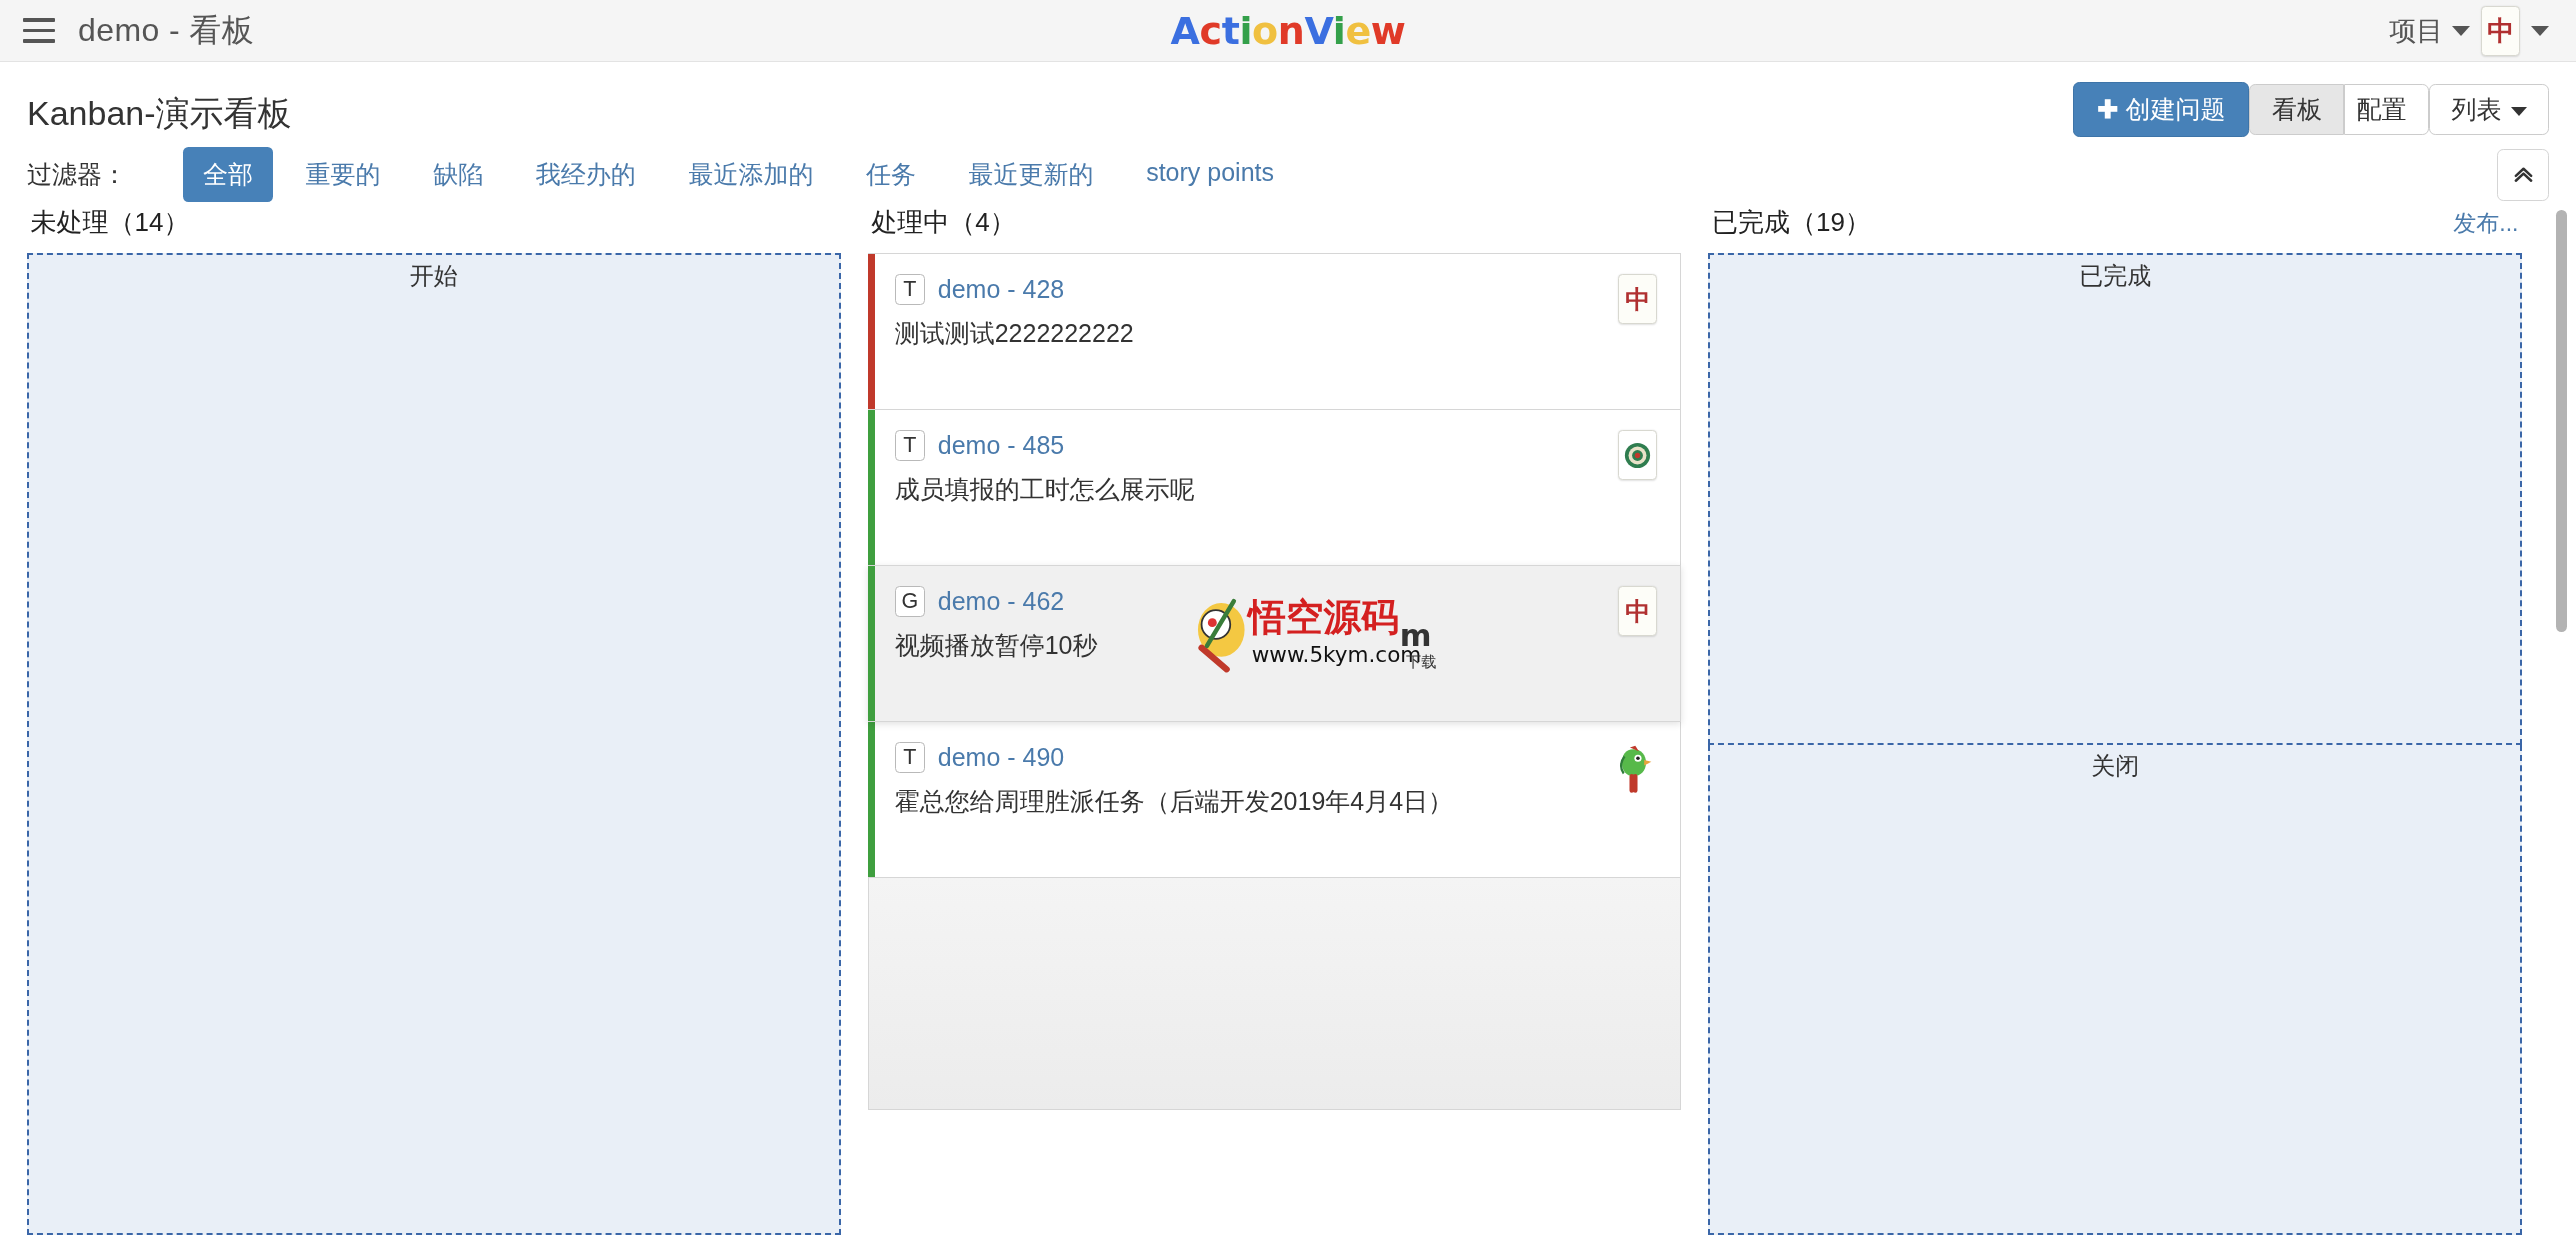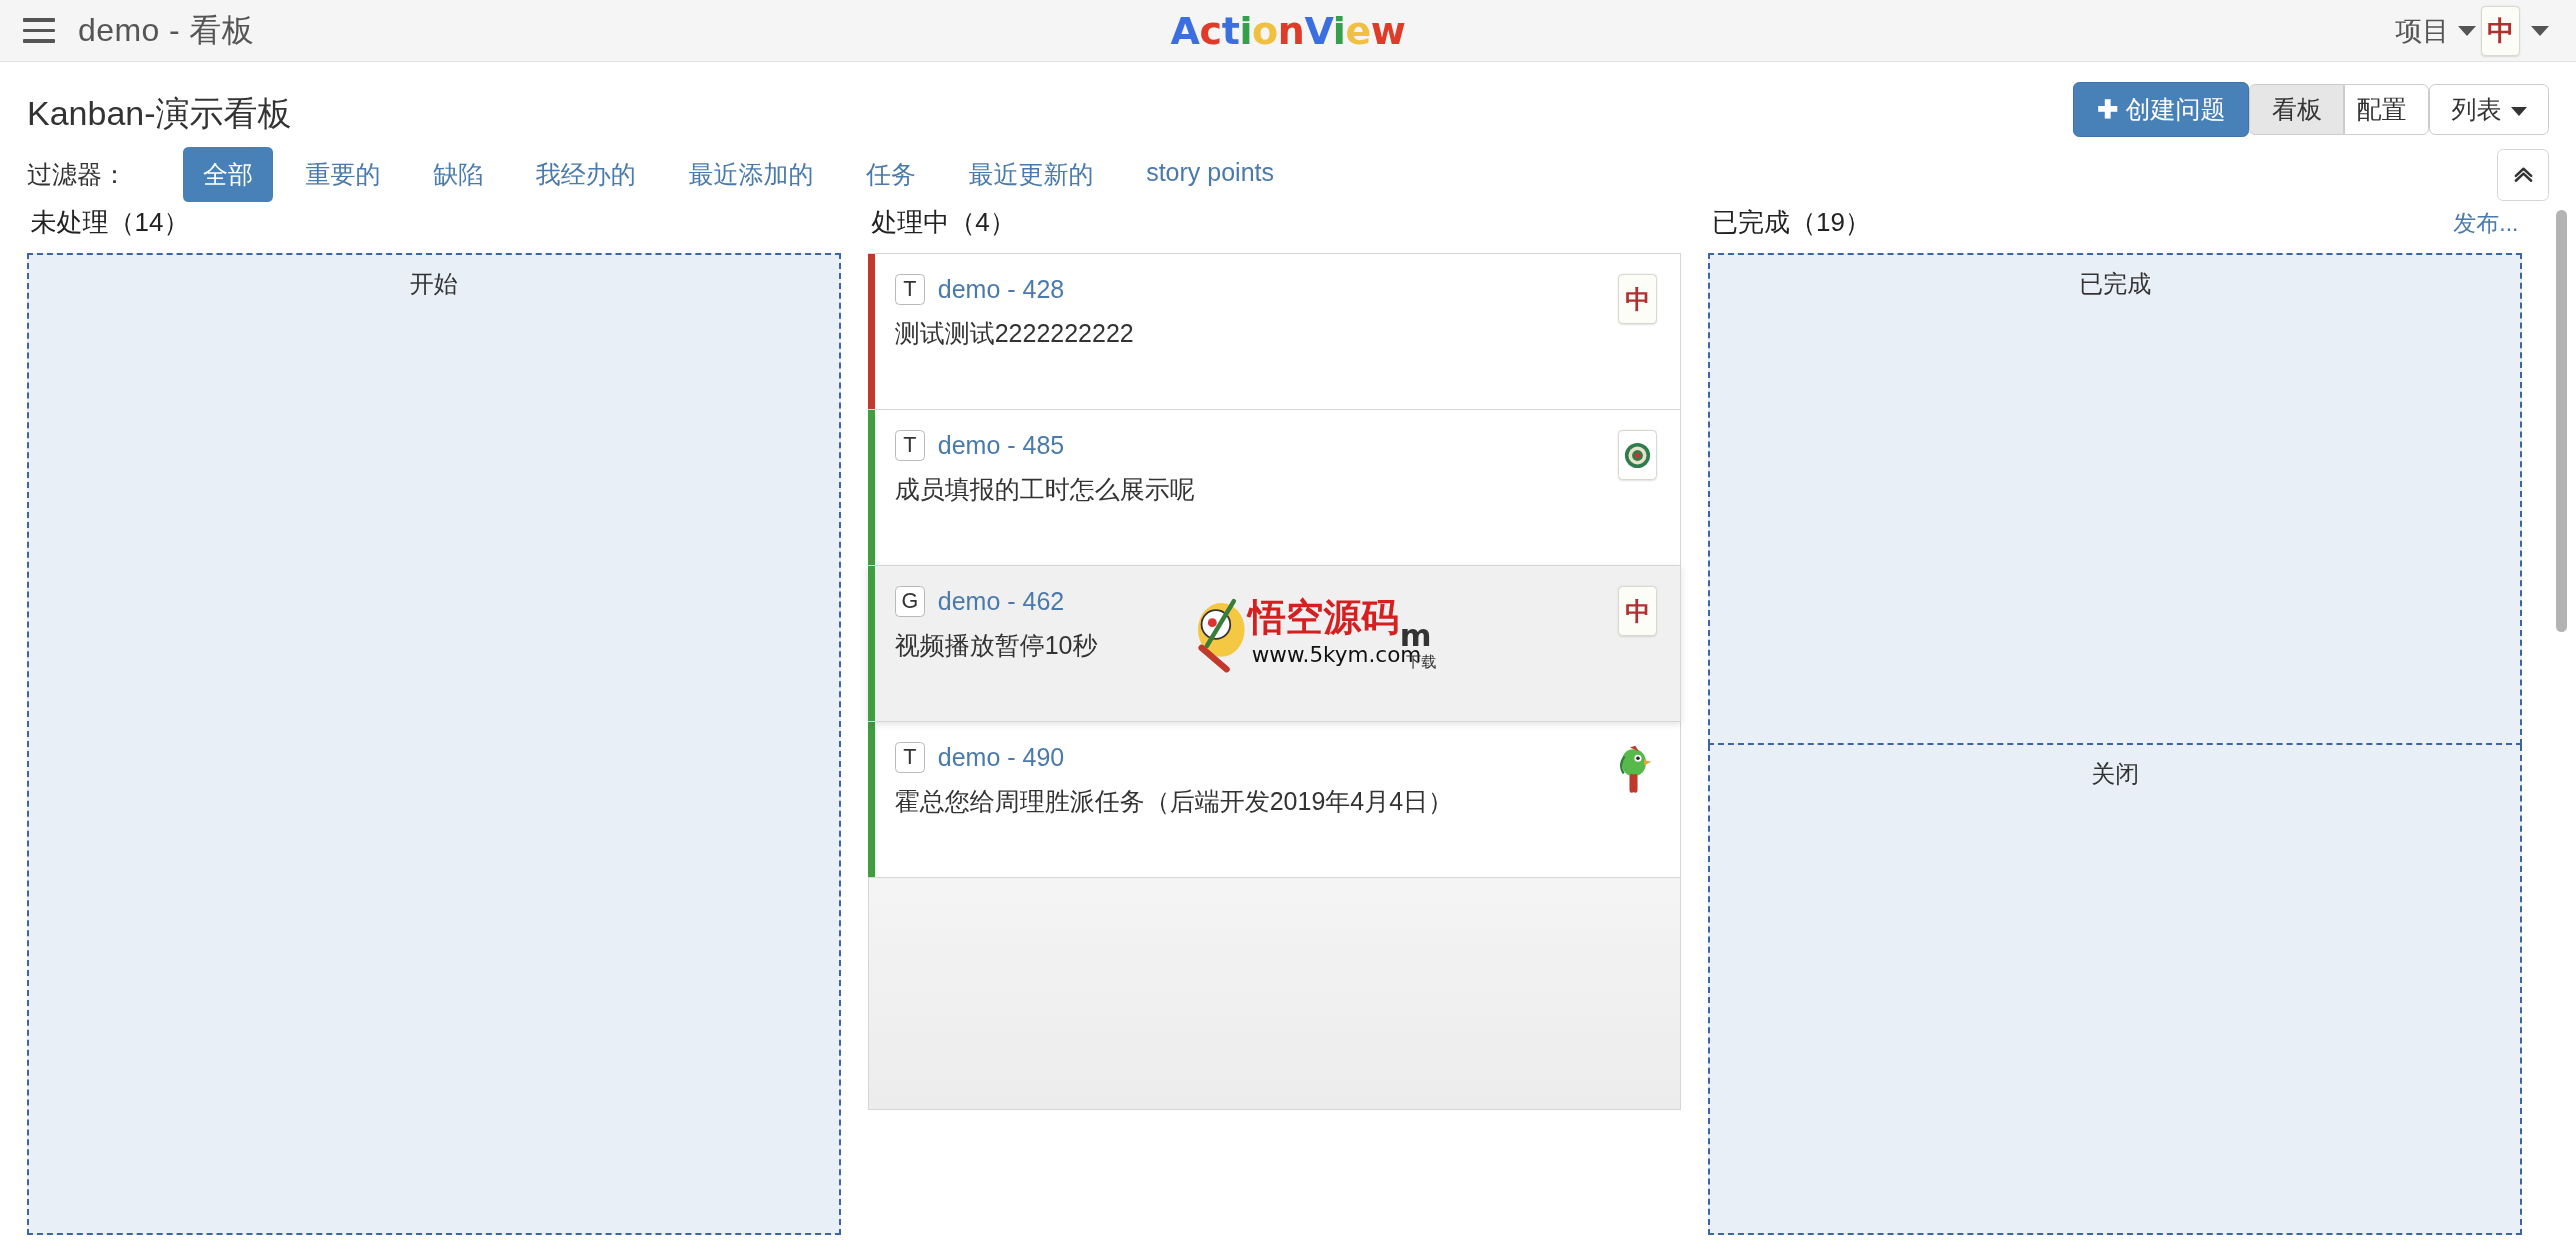--- a/index.html
+++ b/index.html
@@ -26,21 +26,21 @@
   .brand-title { font-size: 32px; color: #555; letter-spacing: 0.4px; }
 
   .logo {
     position: absolute; left: 50%; top: 50%; transform: translate(-50%, -50%);
     font-size: 38px; font-weight: bold; letter-spacing: -0.4px;
     font-family: "DejaVu Sans", sans-serif;
     white-space: nowrap;
   }
 
   .nav-right { margin-left: auto; display: flex; align-items: center;
-               padding-right: 27px; gap: 5px; }
+               padding-right: 27px; gap: 11px; }
   .nav-menu { display: flex; align-items: center; gap: 9px; font-size: 27px;
               color: #555; cursor: pointer; }
   .caret { width: 0; height: 0; border-left: 9px solid transparent;
            border-right: 9px solid transparent; border-top: 10px solid #555; }
   .avatar-wrap { display: flex; align-items: center; gap: 10.8px; cursor: pointer; }
   .avatar-tile {
     width: 39px; height: 50px; background: #fdfdf8;
     border: 0.9px solid #d8d8d0; border-radius: 4.5px;
     display: flex; align-items: center; justify-content: center;
     box-shadow: 0 0.9px 1.8px rgba(0,0,0,.12);
@@ -113,21 +113,21 @@
   }
   .col-title { font-size: 26px; color: #222; }
   .col-release { margin-left: auto; font-size: 23px; color: #4a7aab; cursor: pointer; }
 
   .col-body { position: relative; height: calc(100% - 48px); }
 
   .dropzone {
     background: #e9eff7;
     border: 2.7px dashed #3a66a8;
     display: flex; justify-content: center;
-    padding-top: 13px;
+    padding-top: 5px;
     font-size: 24px; color: #333;
   }
   .dz-stack { display: flex; flex-direction: column; height: 100%; }
   .dz-stack .dropzone { flex: 1 1 0; }
   .dz-stack .dropzone + .dropzone { border-top: none; }
 
   
   .card-list { position: relative; }
   .card {
     position: relative;

